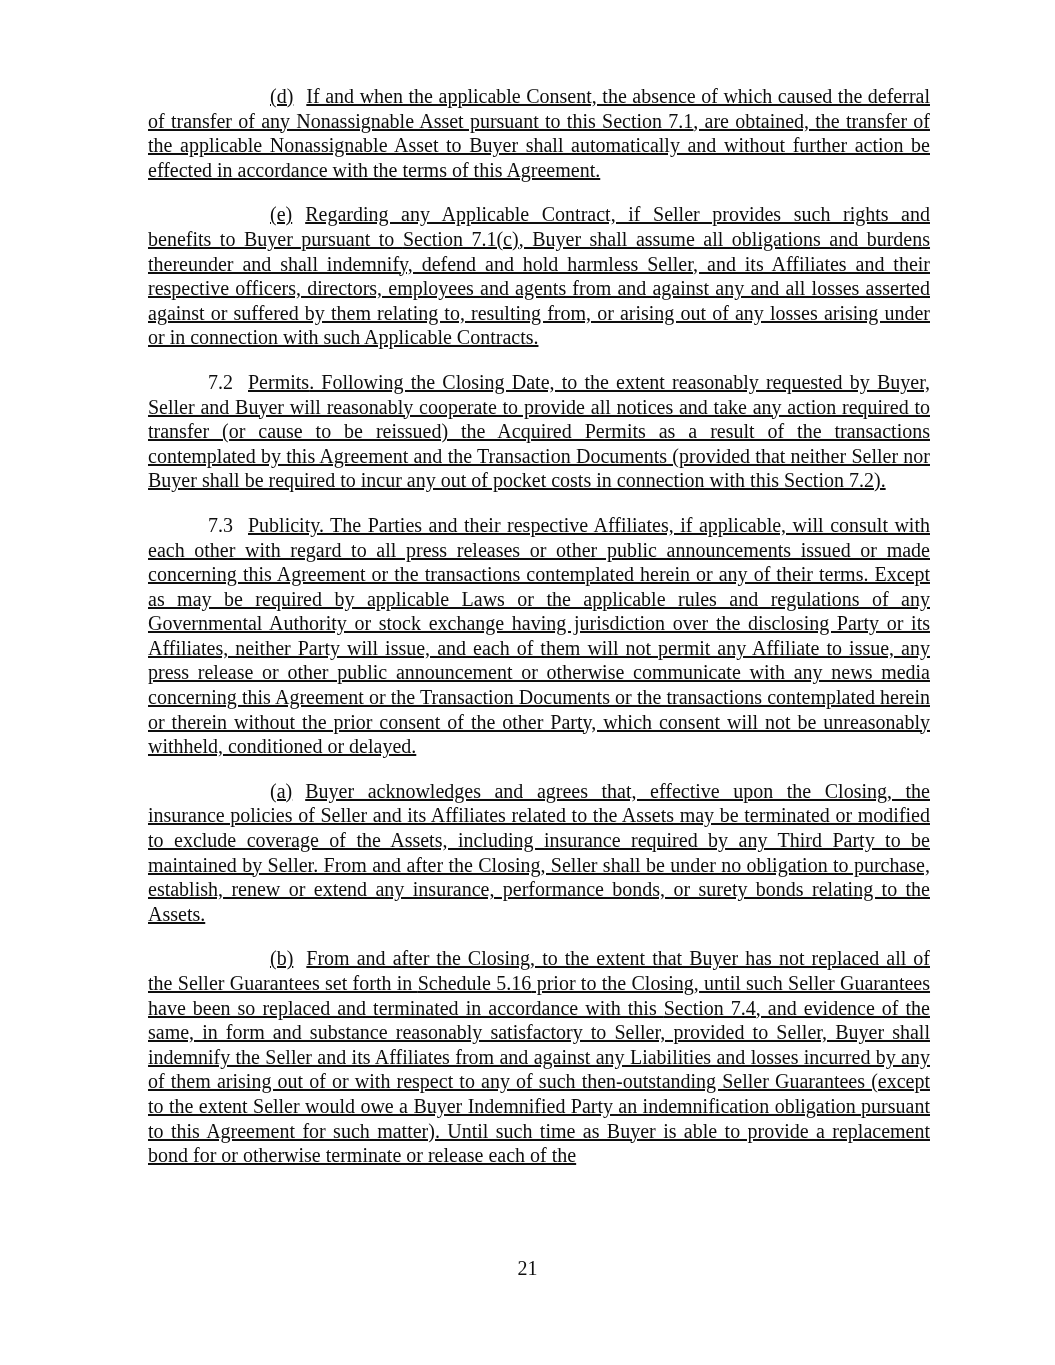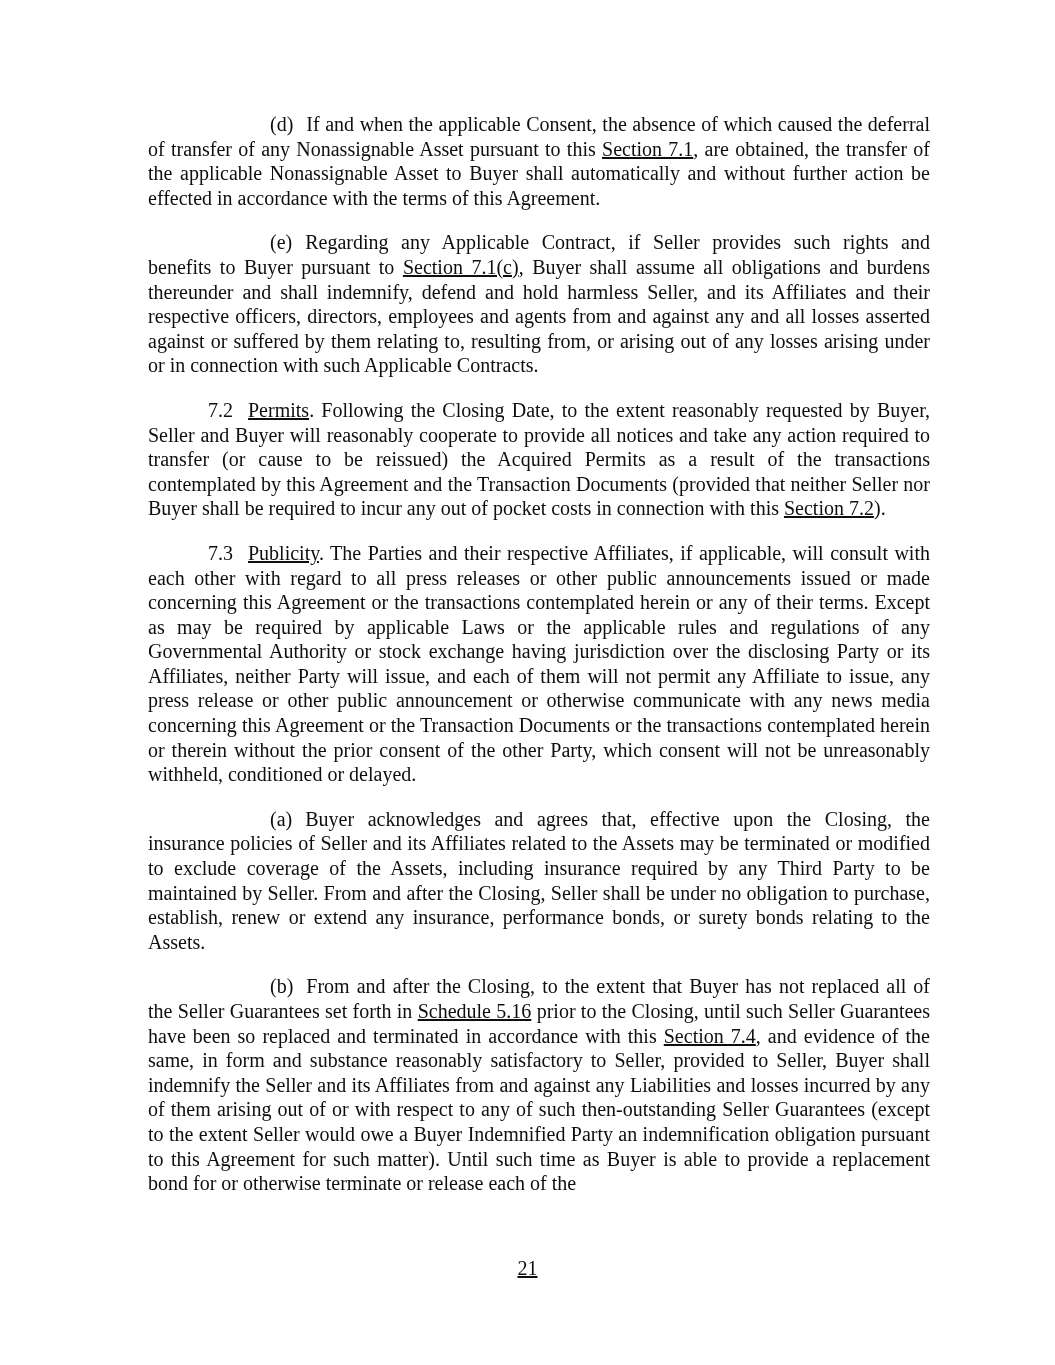--- a/index.html
+++ b/index.html
@@ -12,21 +12,22 @@
     width: 1055px;
     height: 1365px;
     background: #ffffff;
     color: #0e0e0e;
     font-family: "Liberation Serif", "DejaVu Serif", serif;
     font-size: 20px;
     line-height: 24.6px;
     overflow: hidden;
   }
   .content {
-    padding: 112px 125px 0 148px;
+    padding: 84px 125px 0 148px;
+    text-decoration: underline;
   }
   p.para {
     margin: 0 0 20px 0;
     text-align: justify;
   }
   p.lettered {
     text-indent: 122px;
   }
   p.section {
     text-indent: 30px;
@@ -40,21 +41,20 @@
   }
   .u {
     text-decoration: underline;
   }
   .footer {
     position: absolute;
     left: 0;
     right: 0;
     top: 1256px;
     text-align: center;
-    text-decoration: underline;
   }
 </style>
 </head>
 <body>
 
 <div class="page">
   <div class="content">
 
     <p class="para lettered"><span class="label">(d)</span><span>If and when the applicable Consent, the absence of which caused the deferral of transfer of any Nonassignable Asset pursuant to this </span><span class="u">Section 7.1</span><span>, are obtained, the transfer of the applicable Nonassignable Asset to Buyer shall automatically and without further action be effected in accordance with the terms of this Agreement.</span></p>
 

